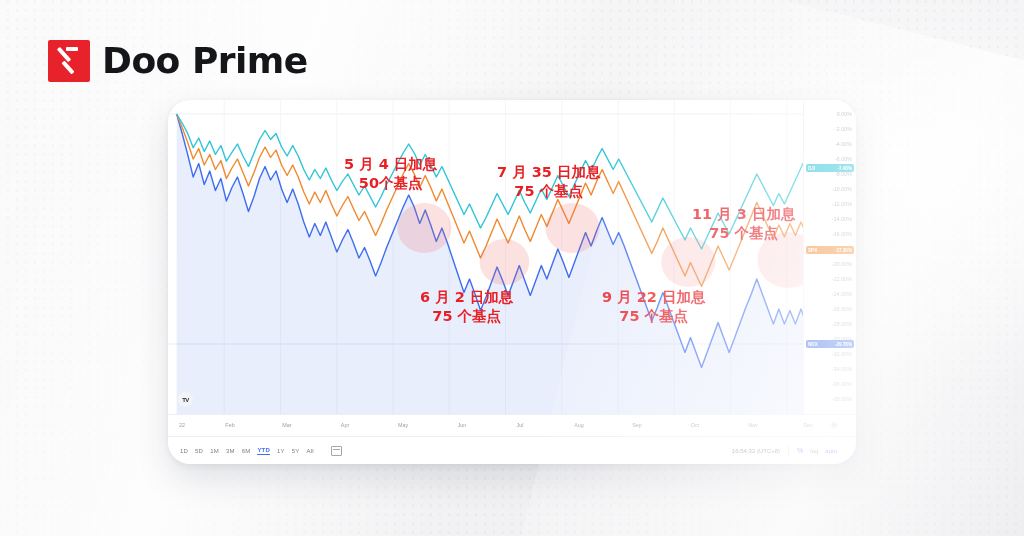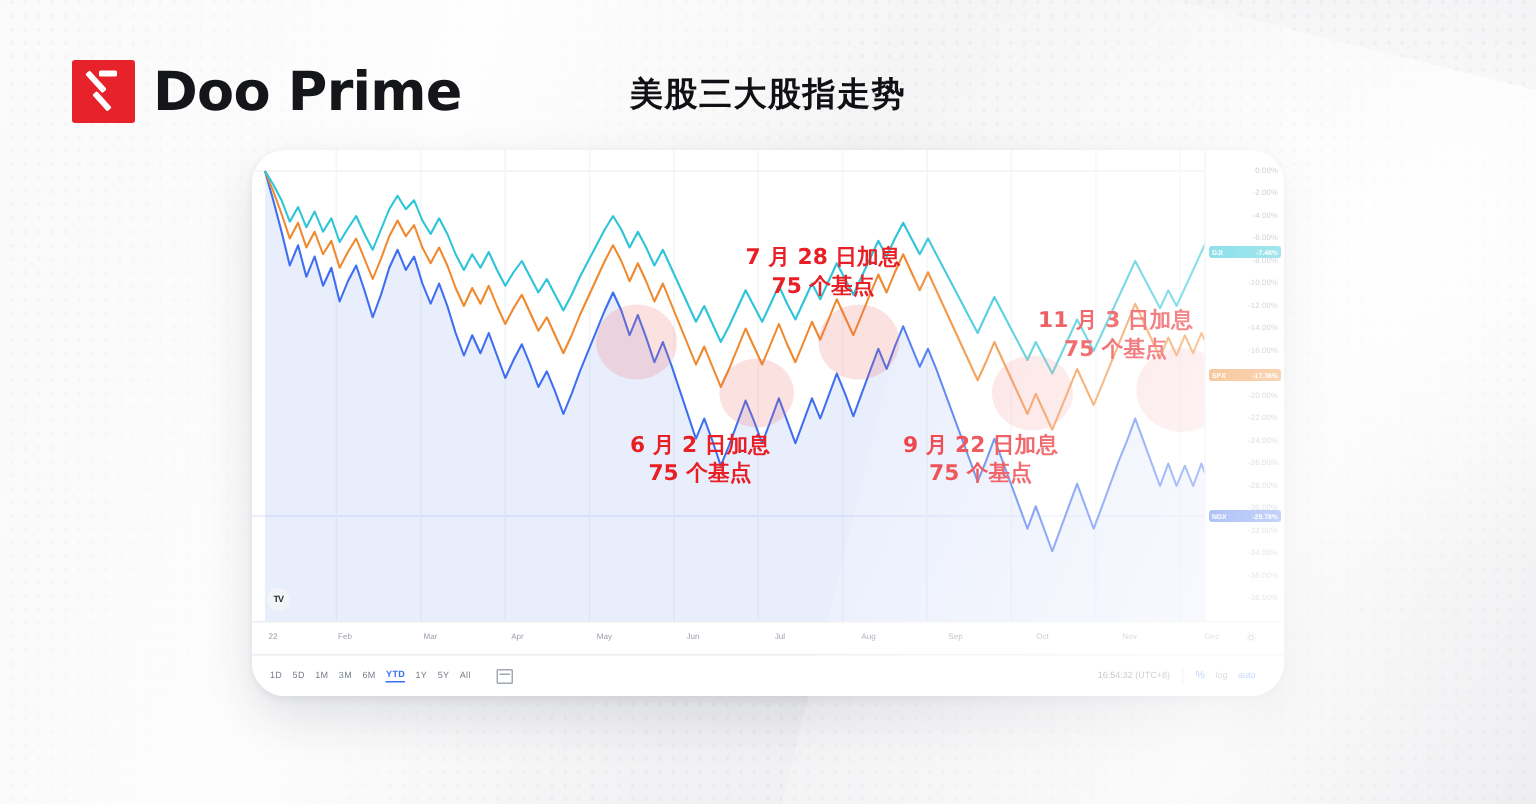--- a/index.html
+++ b/index.html
@@ -20,21 +20,21 @@
     background:linear-gradient(100deg,rgba(255,255,255,0) 0%,rgba(255,255,255,.85) 45%,rgba(255,255,255,0) 80%);
     transform:rotate(9deg);pointer-events:none;
   }
   #page:after{
     content:"";position:absolute;right:-10%;bottom:-45%;width:55%;height:140%;
     background:linear-gradient(100deg,rgba(255,255,255,0) 0%,rgba(255,255,255,.75) 50%,rgba(255,255,255,0) 85%);
     transform:rotate(14deg);pointer-events:none;
   }
 
   
-  .brand{position:absolute;left:48px;top:40px;display:flex;align-items:center;gap:12px;}
+  .brand{position:absolute;left:48px;top:40px;display:flex;gap:12px;}
   .brand-mark{width:42px;height:42px;background:#e8222a;position:relative;border-radius:2px;}
   .brand-mark i{position:absolute;display:block;background:#fff;border-radius:1px;}
   .brand-mark i.a{width:4px;height:17px;left:14px;top:6px;transform:rotate(-42deg);}
   .brand-mark i.b{width:4px;height:15px;left:18px;top:20px;transform:rotate(-42deg);}
   .brand-mark i.c{width:12px;height:4px;left:18px;top:7px;}
   .brand-name{font-size:36px;font-weight:bold;color:#15161a;letter-spacing:-0.5px;
                font-family:"DejaVu Sans","Liberation Sans",sans-serif;}
 
   .headline{position:absolute;left:0;right:0;top:48px;text-align:center;
             font-size:22px;font-weight:bold;color:#101114;letter-spacing:1px;
@@ -104,21 +104,20 @@
 
   <div class="brand">
     <div class="brand-mark">
       <i class="a"></i>
         <i class="b"></i>
         <i class="c"></i>
     </div>
     <div class="brand-name">Doo Prime</div>
   </div>
 
-  <div class="headline">美股三大股指走势</div>
 
   <div class="card">
 
     <div class="plot">
       <svg viewBox="0 0 636 314" preserveAspectRatio="none">
         <g>
           <line x1="0" y1="14" x2="636" y2="14" stroke="#eef0f4" stroke-width="1"></line>
           <line x1="0" y1="244" x2="636" y2="244" stroke="#e6ebfa" stroke-width="1"></line>
           <line x1="52" y1="0" x2="52" y2="314" stroke="#f4f5f8" stroke-width="1"></line>
           <line x1="104" y1="0" x2="104" y2="314" stroke="#f4f5f8" stroke-width="1"></line>
@@ -221,26 +220,30 @@
       </div>
       <div class="spacer"></div>
       <div class="clock">16:54:32 (UTC+8)</div>
       <div class="divider"></div>
       <div class="pct">%</div>
       <div class="topt">log</div>
       <div class="topt blue">auto</div>
     </div>
   </div>
 
+  <div class="anno" style="left:344px;top:155px">
+    <span>5 月 4 日加息</span>
+    <span class="l2">50个基点</span>
+  </div>
   <div class="anno" style="left:420px;top:288px">
     <span>6 月 2 日加息</span>
     <span class="l2">75 个基点</span>
   </div>
   <div class="anno" style="left:497px;top:163px">
-    <span>7 月 28 日加息</span>
+    <span>7 月 35 日加息</span>
     <span class="l2">75 个基点</span>
   </div>
   <div class="anno" style="left:602px;top:288px">
     <span>9 月 22 日加息</span>
     <span class="l2">75 个基点</span>
   </div>
   <div class="anno" style="left:692px;top:205px">
     <span>11 月 3 日加息</span>
     <span class="l2">75 个基点</span>
   </div>

